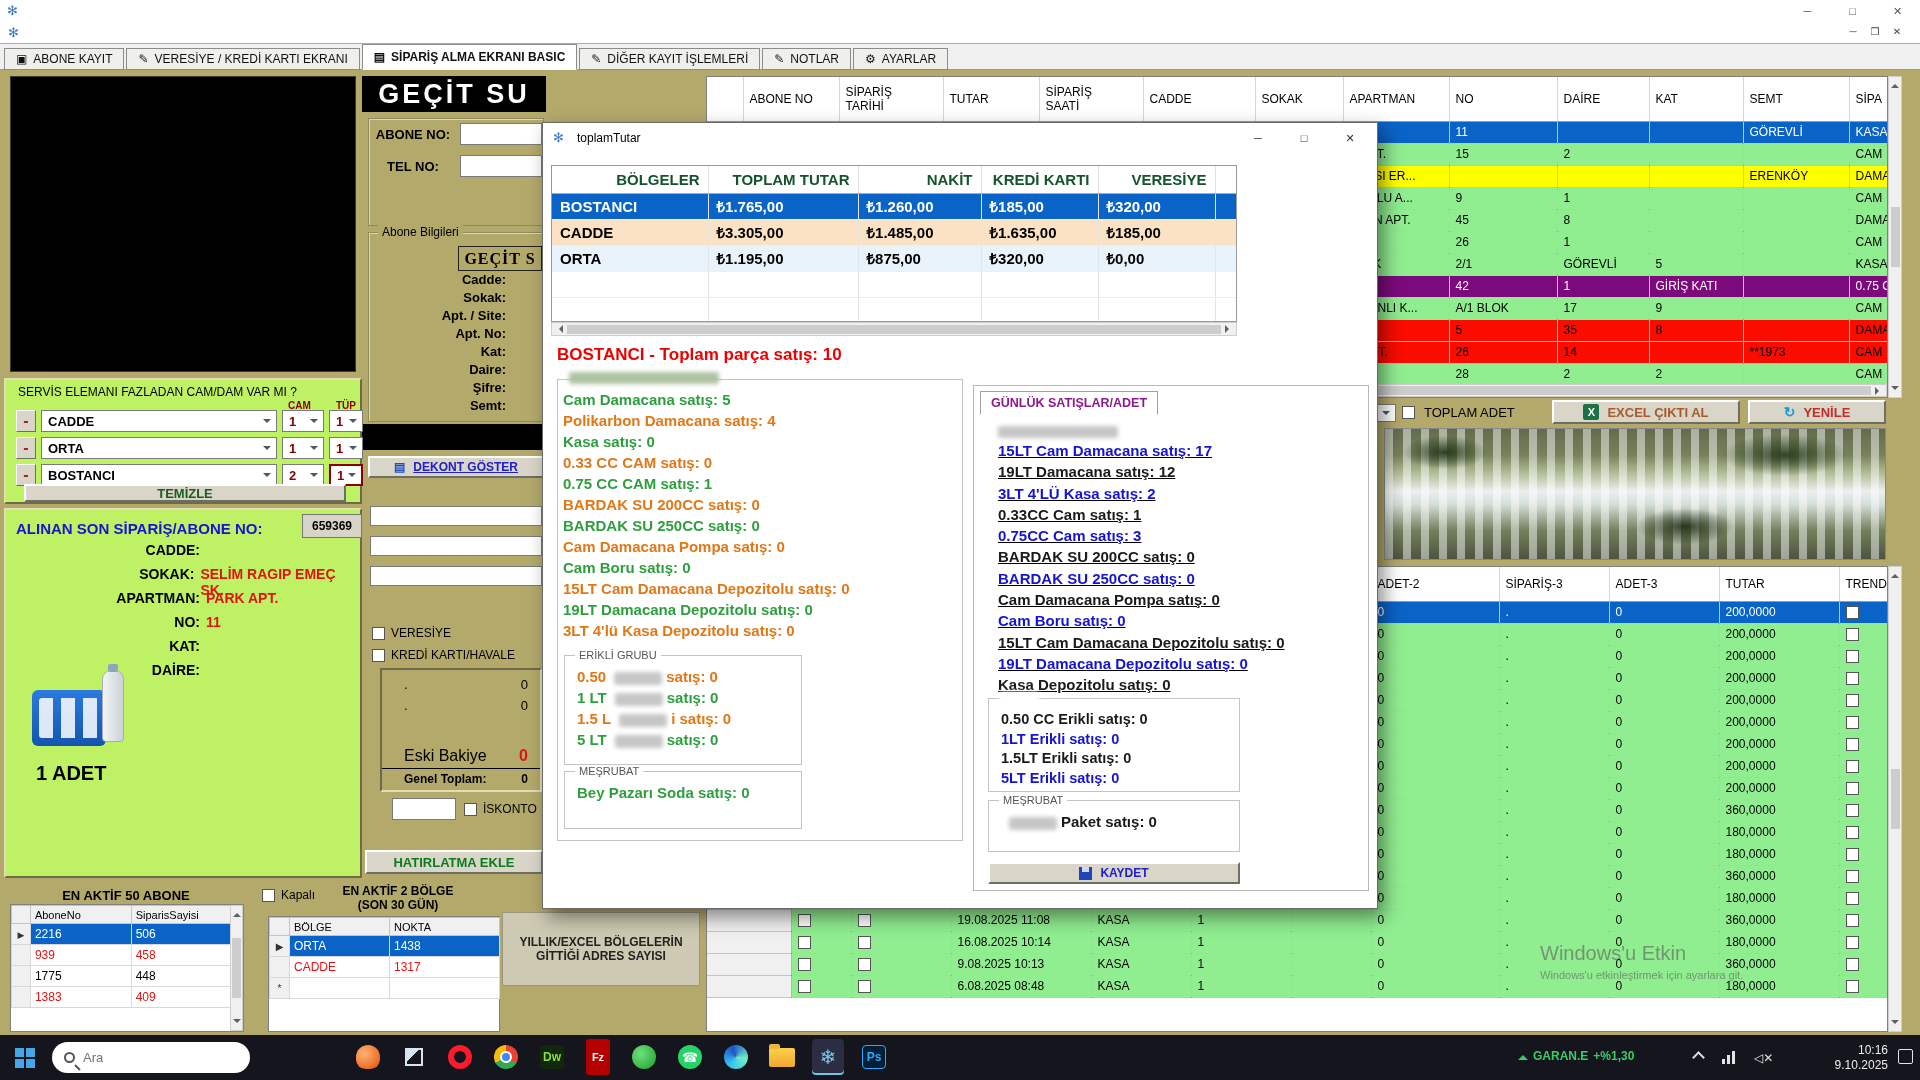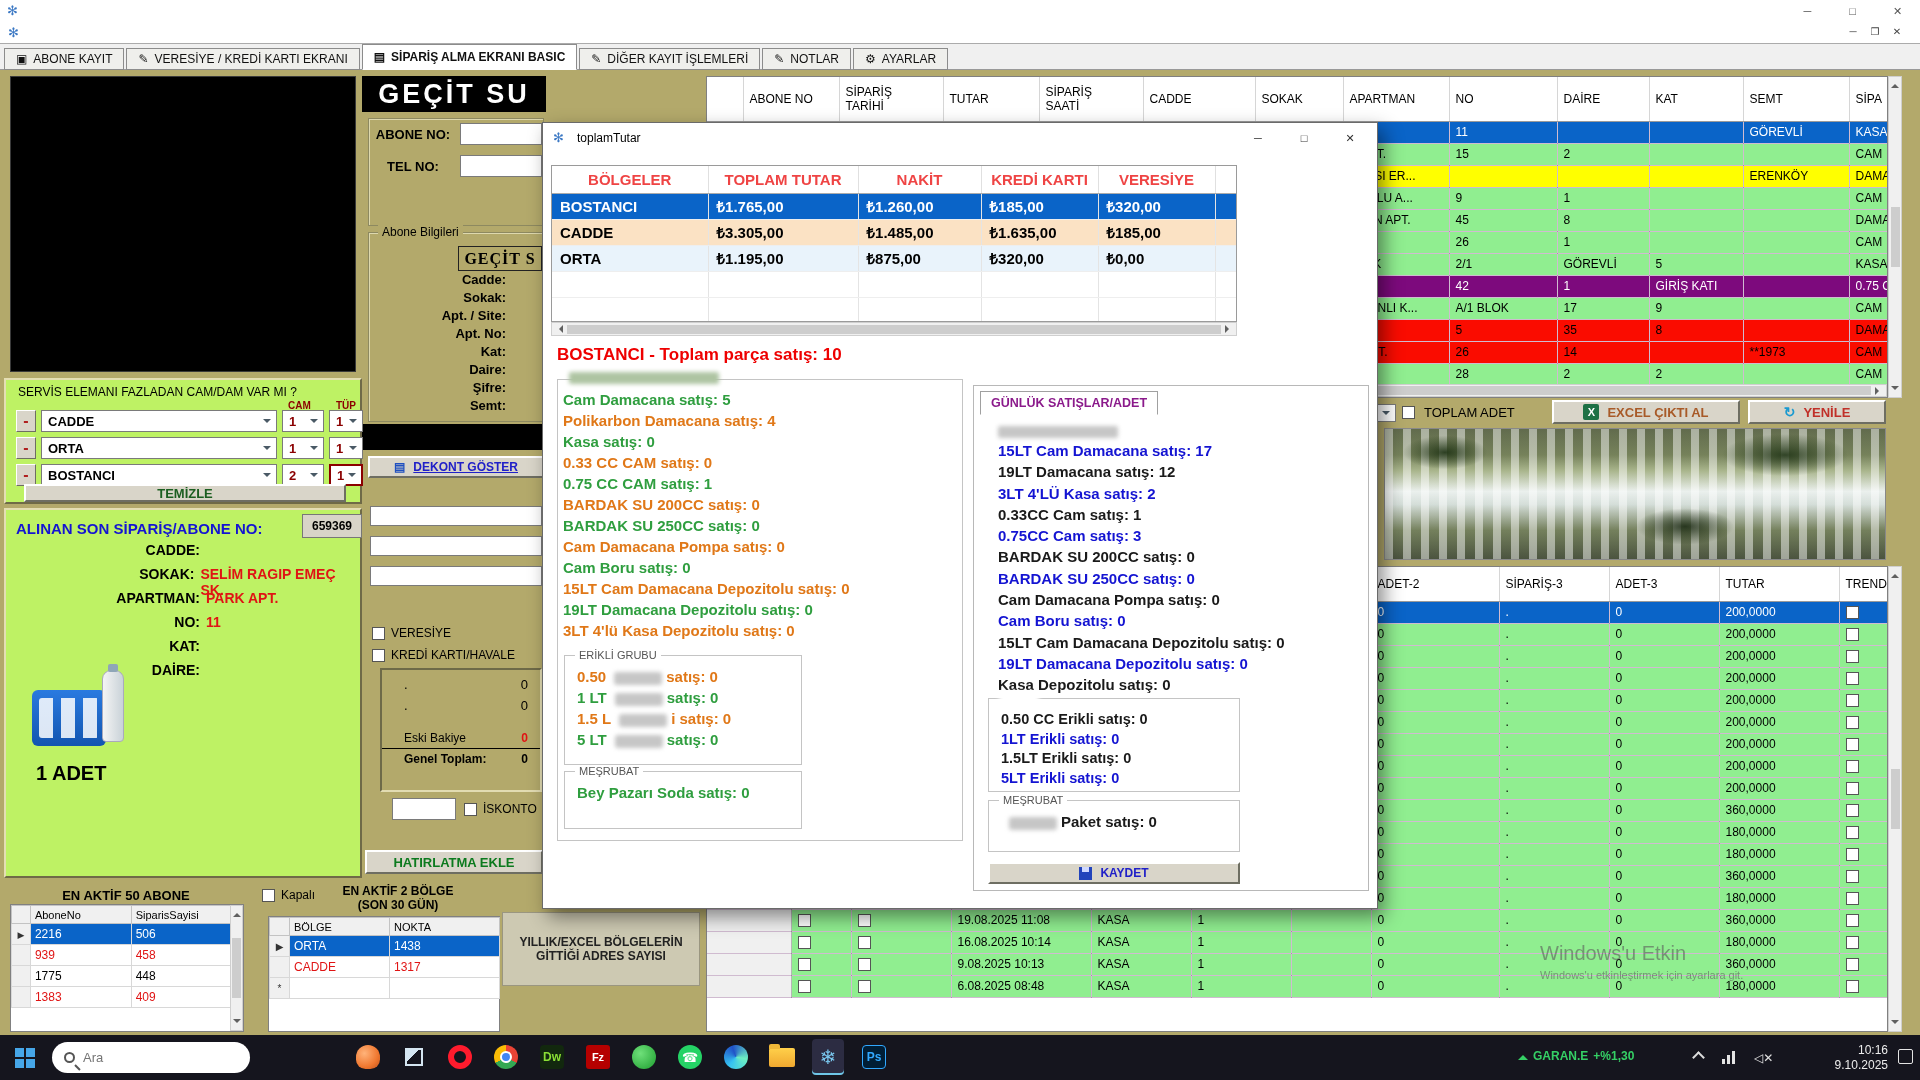--- a/index.html
+++ b/index.html
@@ -77,21 +77,21 @@
 .formlbl { position:absolute; font-size:13px; font-weight:bold; text-align:center; }
 #gecit-mini { position:absolute; left:458px; top:246px; width:84px; height:25px; border:1px solid #222; display:flex; align-items:center; justify-content:center; font-family:"Liberation Serif",serif; font-weight:bold; font-size:16px; letter-spacing:1px; }
 #bilgi-fields { position:absolute; left:372px; top:272px; width:134px; display:flex; flex-direction:column; gap:5px; }
 #bilgi-fields div { height:13px; font-size:13px; font-weight:bold; text-align:right; }
 #blackbar { position:absolute; left:362px; top:424px; width:182px; height:26px; background:#000; }
 #dekont { left:368px; top:456px; width:176px; height:22px; font-size:12px; }
 #dekont span.txt { color:#2020c8; text-decoration:underline; }
 #dekont .glyph { color:#2050c0; font-size:12px; }
 #totals { position:absolute; left:380px; top:668px; width:162px; height:124px; background:#b3a96b; border:2px solid; border-color:#6e6a48 #e2dcb2 #e2dcb2 #6e6a48; padding-top:4px; }
 .trow { display:flex; justify-content:space-between; padding:3px 12px 3px 22px; font-size:13px; }
-.trow.eski { margin-top:12px; border-bottom:1px solid #000; font-size:12px; }
+.trow.eski { margin-top:28px; border-bottom:1px solid #000; font-size:16px; }
 .trow.eski .v { color:#e01414; font-weight:bold; }
 .trow.genel { font-weight:bold; font-size:12px; }
 #hatirlatma { left:365px; top:850px; width:178px; height:24px; color:#0c7a1e; }
 
 
 #servis { left:4px; top:378px; width:358px; height:126px; }
 #servis-title { position:absolute; left:12px; top:5px; font-size:12px; }
 .colh { position:absolute; font-size:10px; font-weight:bold; color:#8b0000; }
 #servis-rows { position:absolute; left:10px; top:30px; }
 .srow { display:flex; gap:5px; margin-bottom:5px; height:22px; }
@@ -146,21 +146,21 @@
 #watermark .l2 { font-size:11px; margin-top:4px; }
 
 
 #dialog { position:absolute; left:542px; top:122px; width:836px; height:787px; background:#fff; border:1px solid #6a6a6a; box-shadow:6px 8px 18px rgba(0,0,0,.45); z-index:40; }
 #dlg-titlebar { position:absolute; left:0; top:0; width:100%; height:30px; background:#fff; }
 #dlg-titlebar .tb-ico { position:absolute; left:10px; top:7px; color:#3b78c4; font-size:13px; }
 #dlg-titlebar .ttl { position:absolute; left:34px; top:8px; font-size:12px; color:#000; }
 #dlg-btns { position:absolute; right:4px; top:0; display:flex; }
 .dbtn { width:46px; height:30px; display:flex; align-items:center; justify-content:center; color:#333; font-size:11px; }
 #dlg-table-wrap { position:absolute; left:8px; top:42px; width:686px; height:157px; border:1px solid #9a9a9a; background:#fff; overflow:hidden; }
-#dlg-table th { font-size:15px; font-weight:bold; color:#ef4444; border-right:1px solid #e0e0e0; border-bottom:1px solid #ababab; height:27px; padding:0 8px; text-align:center; background:#fff;margin-left:8px; }
+#dlg-table th { font-size:15px; font-weight:bold; color:#14532d; border-right:1px solid #e0e0e0; border-bottom:1px solid #ababab; height:27px; padding:0 8px; text-align:right; background:#fff;margin-left:8px; }
 #dlg-table td { font-size:15px; font-weight:bold; height:26px; padding:0 8px; border-right:1px solid #e4e4e4; border-bottom:1px solid #eee; white-space:nowrap; overflow:hidden; }
 #dlg-table tr.sel td { background:#0a64c8; color:#fff; }
 #dlg-table tr.peach td { background:#fbe2c4; }
 #dlg-table tr.ltblue td { background:#e9f3fb; }
 #dlg-hscroll { left:8px; top:199px; width:686px; height:14px; }
 #dlg-sec-title { position:absolute; left:14px; top:222px; font-size:17px; font-weight:bold; color:#ee0000; }
 #dlg-left-group { position:absolute; left:14px; top:256px; width:406px; height:462px; border:1px solid #c4c4c4; }
 #dlg-left-blur { left:26px; top:249px; width:150px; background:#aec4a2; }
 .salelist { position:absolute; }
 .salelist .li { height:21px; font-size:15px; font-weight:bold; white-space:nowrap; }
@@ -170,21 +170,21 @@
 #list-left { left:20px; top:268px; width:390px; }
 .subbox { position:absolute; border:1px solid #c4c4c4; }
 .subbox .sb-label { position:absolute; left:10px; top:-7px; background:#fff; padding:0 4px; font-size:11px; color:#555; }
 #erikli-left { left:21px; top:532px; width:238px; height:110px; }
 #erikli-left .salelist, #mes-left .salelist, #erikli-right .salelist, #mes-right .salelist { position:absolute; left:12px; top:12px; }
 #mes-left { left:21px; top:648px; width:238px; height:58px; }
 #mes-left .li, #mes-right .li { height:22px; }
 #dlg-right-group { position:absolute; left:430px; top:262px; width:396px; height:506px; border:1px solid #b8b8b8; }
 #daily-tab { position:absolute; left:6px; top:5px; height:24px; border:1px solid #a0a0a0; border-bottom:1px solid #fff; background:#fff; display:flex; align-items:center; padding:0 10px; font-size:12.5px; font-weight:bold; color:#8b1a8b; }
 #daily-blur { left:24px; top:40px; width:120px; background:#c6c6c6; }
-#list-right { left:24px; top:56px; width:360px; }
+#list-right { left:24px; top:56px; width:360px;text-decoration:underline; }
 #list-right .li { height:21.3px; }
 #erikli-right { left:14px; top:312px; width:252px; height:94px; }
 #erikli-right .li { height:19.5px; font-size:14.5px; }
 #mes-right { left:14px; top:414px; width:252px; height:52px; }
 #kaydet { left:14px; top:476px; width:252px; height:22px; color:#2020c8; font-size:12px; }
 .floppy { width:13px; height:13px; background:#2244bb; position:relative; }
 .floppy::before { content:''; position:absolute; left:3px; top:0; width:7px; height:5px; background:#cfd8ff; }
 
 
 #taskbar { position:absolute; left:0; top:1035px; width:1920px; height:45px; background:#15151e; z-index:60; }
@@ -197,21 +197,21 @@
 #tb-search input { border:none; outline:none; font-size:13px; color:#333; width:130px; font-family:"Liberation Sans",sans-serif; }
 #tb-icons { position:absolute; left:352px; top:4px; display:flex; gap:14px; }
 .tbi { width:32px; height:36px; display:flex; align-items:center; justify-content:center; border-radius:4px; font-family:"Liberation Sans",sans-serif; }
 .tbi.active { background:#2c2c42; box-shadow:inset 0 -2px 0 #6ec6e8; }
 .octo span { width:24px; height:24px; border-radius:50% 50% 40% 40%; background:radial-gradient(circle at 35% 35%, #ffb37a, #f07830 60%, #c05018); display:block; }
 .tview span { width:18px; height:18px; border:2px solid #d5e6f2; display:block; background:linear-gradient(135deg,#d5e6f2 0 40%, transparent 40%); }
 .opera span { width:24px; height:24px; border-radius:50%; border:6px solid #ff1b2d; display:block; }
 .chrome span { width:24px; height:24px; border-radius:50%; background:conic-gradient(#ea4335 0 120deg,#34a853 120deg 240deg,#fbbc05 240deg 360deg); position:relative; display:block; }
 .chrome span::after { content:''; position:absolute; left:6px; top:6px; width:12px; height:12px; background:#4285f4; border:2px solid #fff; border-radius:50%; box-sizing:border-box; }
 .dw span { width:24px; height:24px; background:#12280e; color:#8adf35; font-weight:bold; font-size:12px; display:flex; align-items:center; justify-content:center; border-radius:4px; }
-.fz span { width:24px; height:24px; background:#b50000; color:#fff; font-weight:bold; font-size:11px; display:flex; align-items:center; justify-content:center; border-radius:3px; }
+.fz span { width:24px; height:36px; background:#b50000; color:#fff; font-weight:bold; font-size:11px; display:flex; align-items:center; justify-content:center; border-radius:3px; }
 .grncirc span { width:24px; height:24px; border-radius:50%; background:radial-gradient(circle at 35% 35%, #6fe07a, #1d9e2f); display:block; }
 .wa span { width:24px; height:24px; border-radius:50%; background:#25d366; color:#fff; font-size:13px; display:flex; align-items:center; justify-content:center; }
 .edge span { width:24px; height:24px; border-radius:50%; background:conic-gradient(from 220deg, #35c1f1, #2052c8, #6df0c2, #35c1f1); display:block; }
 .fold span { width:26px; height:19px; background:linear-gradient(#ffd04a,#f0a830); border-radius:2px; position:relative; display:block; }
 .fold span::before { content:''; position:absolute; top:-4px; left:0; width:11px; height:5px; background:#f0b838; border-radius:2px 2px 0 0; }
 .snow span { color:#7ac8f0; font-size:20px; }
 .ps span { width:24px; height:24px; background:#001e36; color:#31a8ff; font-weight:bold; font-size:12px; display:flex; align-items:center; justify-content:center; border:1px solid #31a8ff; border-radius:4px; }
 #tray-stock { position:absolute; left:1518px; top:14px; display:flex; gap:5px; align-items:center; color:#35d065; font-size:12px; font-weight:bold; }
 .uptri { width:0; height:0; border:5px solid transparent; border-bottom-color:#35d065; margin-bottom:3px; }
 #tray-caret { position:absolute; left:1694px; top:18px; width:9px; height:9px; border-left:2px solid #ddd; border-top:2px solid #ddd; transform:rotate(45deg); }

